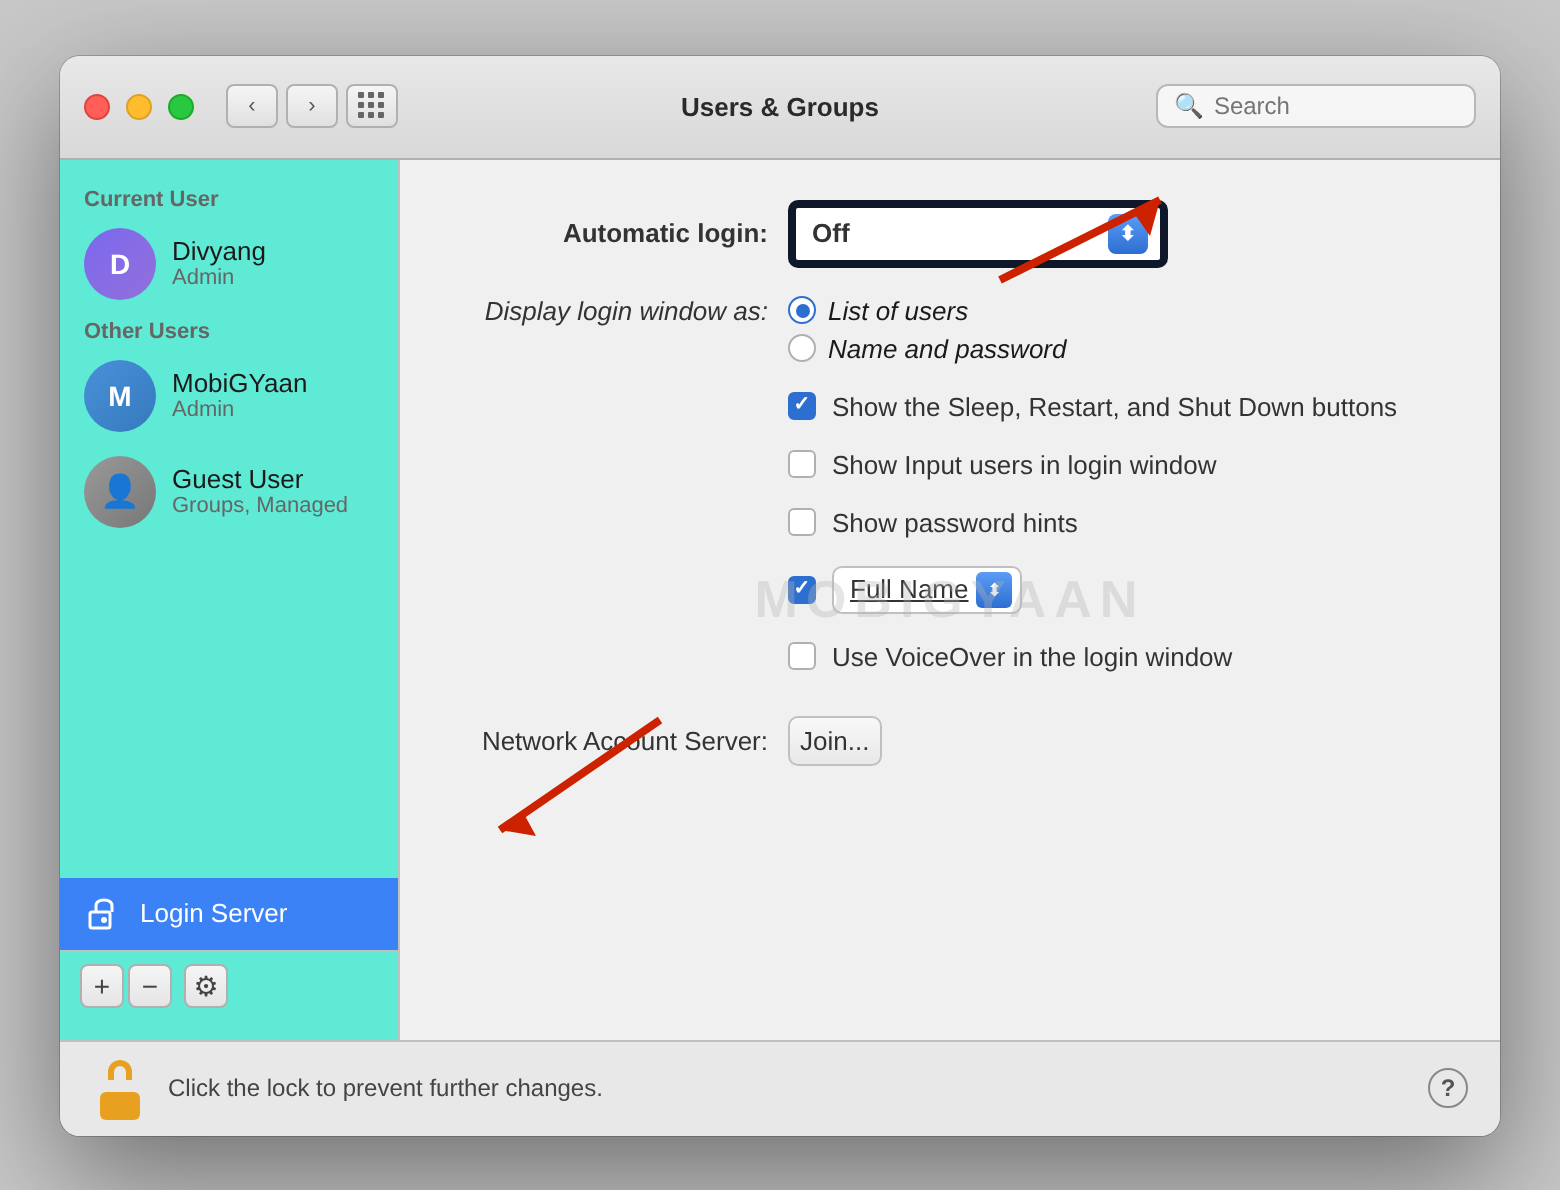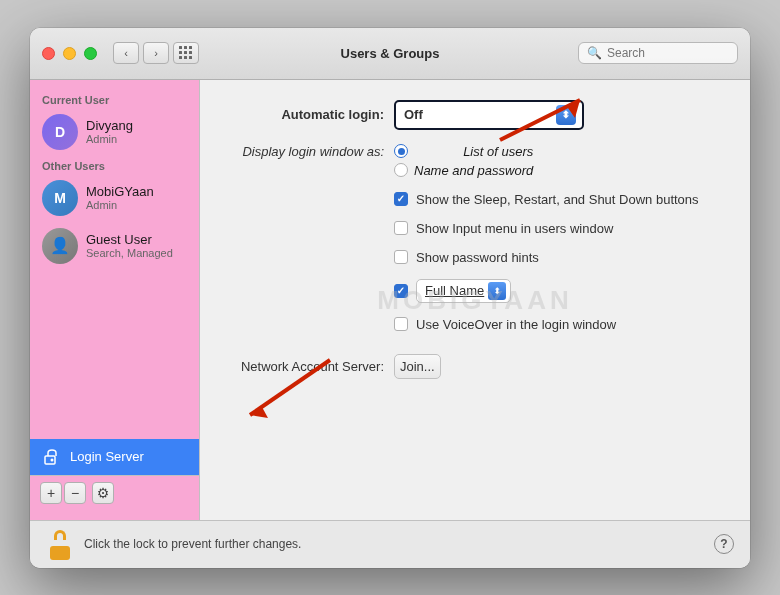--- a/index.html
+++ b/index.html
@@ -138,21 +138,21 @@
     
     .content {
       display: flex;
       flex: 1;
       overflow: hidden;
     }
 
     
     .sidebar {
       width: 170px;
-      background: #f9a8d4;
+      background: #5eead4;
       border-right: 1px solid #c0c0c0;
       display: flex;
       flex-direction: column;
       padding: 10px 0;
     }
 
     .sidebar-section-label {
       font-size: 11px;
       color: #666;
       padding: 4px 12px 2px;
@@ -283,21 +283,21 @@
       font-size: 13px;
       color: #333;
       text-align: right;
       min-width: 160px;
     }
 
     .select-wrapper {
       display: flex;
       align-items: center;
       background: white;
-      border: 2px solid #0f172a;
+      border: 4px solid #0f172a;
       border-radius: 5px;
       padding: 3px 6px 3px 8px;
       width: 190px;
     }
 
     .select-value {
       flex: 1;
       font-size: 13px;
       color: #333;
     }
@@ -318,21 +318,20 @@
       display: flex;
       flex-direction: column;
       gap: 4px;
     }
 
     .radio-item {
       display: flex;
       align-items: center;
       gap: 6px;
       cursor: pointer;
-      justify-content: space-between;
     }
 
     .radio-circle {
       width: 14px;
       height: 14px;
       border-radius: 50%;
       border: 1.5px solid #b0b0b0;
       background: white;
       display: flex;
       align-items: center;
@@ -593,21 +592,21 @@
           <span class="user-role">Admin</span>
         </div>
       </div>
 
       <div class="user-item">
         <div class="avatar">
           <div class="avatar-guest">👤</div>
         </div>
         <div class="user-info">
           <span class="user-name">Guest User</span>
-          <span class="user-role">Search, Managed</span>
+          <span class="user-role">Groups, Managed</span>
         </div>
       </div>
 
       <div class="sidebar-spacer"></div>
 
       <div class="login-options-item">
         <div class="login-options-icon">
           <svg width="18" height="18" viewBox="0 0 18 18" fill="none">
             <rect x="2" y="8" width="10" height="8" rx="1" stroke="white" stroke-width="1.5" fill="none"></rect>
             <path d="M5 8 V5 Q5 2 9 2 Q13 2 13 5 V8" stroke="white" stroke-width="1.5" fill="none"></path>
@@ -653,21 +652,21 @@
 
       <div class="checkbox-row" style="padding-left: 170px;">
         <div class="checkbox checked">
           <span class="checkmark">✓</span>
         </div>
         <span class="checkbox-label">Show the Sleep, Restart, and Shut Down buttons</span>
       </div>
 
       <div class="checkbox-row" style="padding-left: 170px;">
         <div class="checkbox"></div>
-        <span class="checkbox-label">Show Input menu in users window</span>
+        <span class="checkbox-label">Show Input users in login window</span>
       </div>
 
       <div class="checkbox-row" style="padding-left: 170px;">
         <div class="checkbox"></div>
         <span class="checkbox-label">Show password hints</span>
       </div>
 
       <div class="checkbox-row" style="padding-left: 170px;">
         <div class="checkbox checked">
           <span class="checkmark">✓</span>

